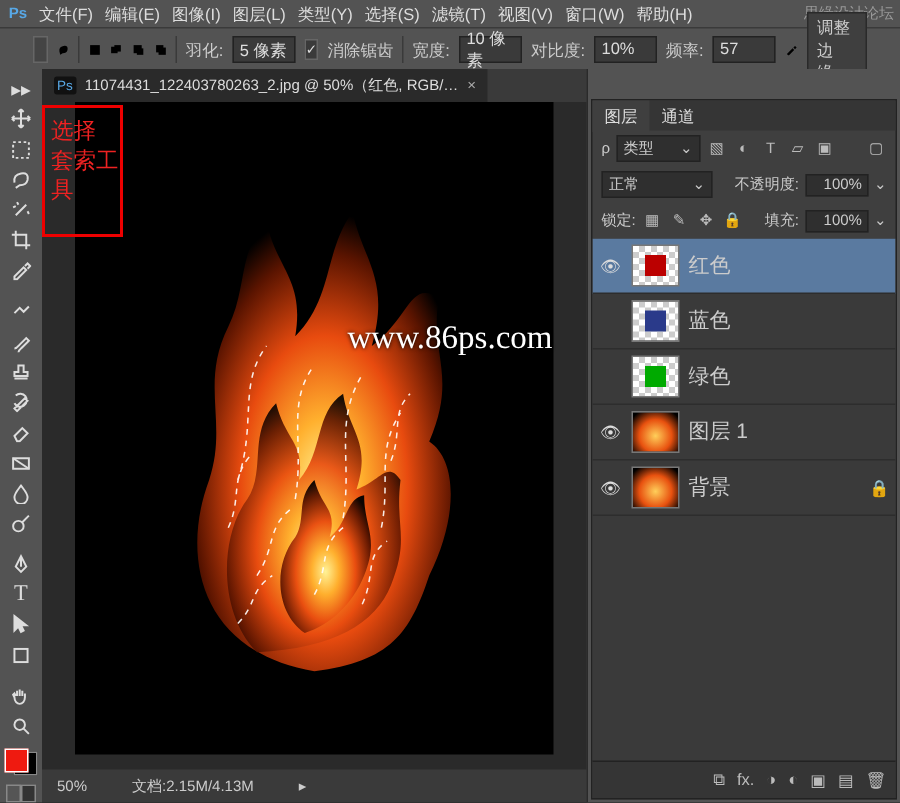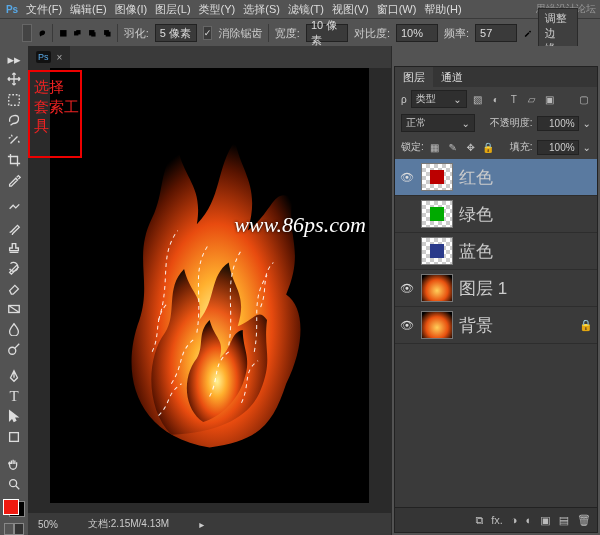--- a/index.html
+++ b/index.html
@@ -31,39 +31,39 @@
   .tab{background:#2a2a2a;height:22px;display:flex;align-items:center;padding:0 8px;color:#ddd;font-size:10px;gap:6px}
   .tab .ps{color:#58a8e6;font-size:9px;background:#111;padding:1px 2px;border-radius:2px}
   .tab .x{color:#aaa}
   .canvas-wrap{position:absolute;top:22px;left:22px;right:22px;bottom:32px;background:#000;overflow:hidden}
   .fire{position:absolute;left:10%;top:8%;width:80%;height:88%;}
   .status{position:absolute;bottom:0;left:0;right:0;height:22px;background:#3a3a3a;display:flex;align-items:center;padding:0 10px;gap:30px;color:#ccc;font-size:10px}
   .redbox{position:absolute;left:28px;top:70px;width:50px;height:84px;border:2px solid #e00;pointer-events:none}
   .redbox .rt{color:#e22;font-size:15px;position:absolute;left:4px}
   .rt1{top:6px}
   .rt2{top:26px}
-  .watermark{position:absolute;left:50%;top:42%;transform:translate(-50%,-50%);color:#fff;font-size:22px;font-family:Georgia,serif;font-style:italic;white-space:nowrap;text-shadow:0 0 3px #000;pointer-events:none}
+  .watermark{position:absolute;left:50%;top:42%;transform:translate(-50%,-50%);color:#fff;font-size:22px;font-family:Georgia,serif;white-space:nowrap;text-shadow:0 0 3px #000;pointer-events:none}
   .right{width:208px;background:#535353;border-left:1px solid #2a2a2a;display:flex;flex-direction:column}
   .panel-top{height:18px}
   .panel{background:#3f3f3f;border:1px solid #222;margin:2px;flex:1;display:flex;flex-direction:column}
   .ptabs{height:20px;display:flex;align-items:center;background:#353535}
   .ptab{padding:3px 8px;color:#ddd;font-size:11px}
   .ptab.active{background:#3f3f3f}
   .prow{height:24px;display:flex;align-items:center;padding:0 6px;gap:4px;font-size:10px;color:#ccc}
   .prow .dd{background:#2f2f2f;border:1px solid #222;padding:1px 4px;display:flex;align-items:center;gap:2px;min-width:46px;justify-content:space-between}
   .prow .mini-ico{width:14px;height:14px;display:flex;align-items:center;justify-content:center;color:#bbb}
   .prow .pct{background:#2f2f2f;border:1px solid #222;padding:1px 3px;min-width:34px;text-align:right}
   .layers{flex:1;overflow:auto;background:#3a3a3a}
   .layer{height:36px;display:flex;align-items:center;border-bottom:1px solid #2d2d2d;padding:0 4px;gap:6px}
   .layer.sel{background:#5a7aa0}
   .layer .vis{width:16px;height:16px;display:flex;align-items:center;justify-content:center;color:#ddd}
   .layer .thumb{width:30px;height:26px;background:#000;border:1px solid #777;display:flex;align-items:center;justify-content:center}
   .layer .thumb.checker{background:repeating-conic-gradient(#ccc 0 25%,#fff 0 50%) 0 0/8px 8px}
   .layer .thumb .sq{width:14px;height:14px}
-  .layer .nm{font-size:17px}
+  .layer .nm{font-size:14px}
   .layer .lock{margin-left:auto;color:#ccc;font-size:11px}
   .pfoot{height:24px;background:#353535;border-top:1px solid #222;display:flex;align-items:center;justify-content:flex-end;gap:8px;padding:0 6px;color:#bbb}
   .pfoot span{font-size:11px}
   svg{display:block}
 </style>
 </head>
 <body>
 
 <div class="app">
 
@@ -246,20 +246,21 @@
       <div class="qm">
           <div style="background:#555;border:1px solid #888"></div>
           <div style="background:#333;border:1px solid #888"></div>
         </div>
     </div>
 
     <div class="docarea">
       <div class="tabbar">
         <div class="tab">
           <span class="ps">Ps</span>
+          <span>11074431_122403780263_2.jpg @ 50%（红色, RGB/…</span>
           <span class="x">×</span>
         </div>
       </div>
       <div class="canvas-wrap">
         <svg class="fire" viewBox="0 0 200 260" preserveAspectRatio="xMidYMid meet">
           <defs>
             <radialGradient id="fg1" cx="50%" cy="60%" r="60%">
               <stop offset="0%" stop-color="#fff59a"></stop>
               <stop offset="25%" stop-color="#ffb02e"></stop>
               <stop offset="55%" stop-color="#e84b0f"></stop>
@@ -338,30 +339,30 @@
             <div class="layer sel">
               <span class="vis">👁</span>
               <span class="thumb checker">
                 <div class="sq" style="background: rgb(187, 0, 0);"></div>
               </span>
               <span class="nm">红色</span>
             </div>
             <div class="layer">
               <span class="vis"></span>
               <span class="thumb checker">
+                <div class="sq" style="background: rgb(42, 58, 138);"></div>
+              </span>
+              <span class="nm">蓝色</span>
+            </div>
+            <div class="layer">
+              <span class="vis"></span>
+              <span class="thumb checker">
                 <div class="sq" style="background: rgb(0, 170, 0);"></div>
               </span>
               <span class="nm">绿色</span>
-            </div>
-            <div class="layer">
-              <span class="vis"></span>
-              <span class="thumb checker">
-                <div class="sq" style="background: rgb(42, 58, 138);"></div>
-              </span>
-              <span class="nm">蓝色</span>
             </div>
             <div class="layer">
               <span class="vis">👁</span>
               <span class="thumb" style="background: radial-gradient(circle at 50% 60%, rgb(255, 207, 90), rgb(232, 81, 15) 50%, rgb(0, 0, 0) 90%);"></span>
               <span class="nm">图层 1</span>
             </div>
             <div class="layer">
               <span class="vis">👁</span>
               <span class="thumb" style="background: radial-gradient(circle at 50% 60%, rgb(255, 207, 90), rgb(232, 81, 15) 50%, rgb(0, 0, 0) 90%);"></span>
               <span class="nm">背景</span>

